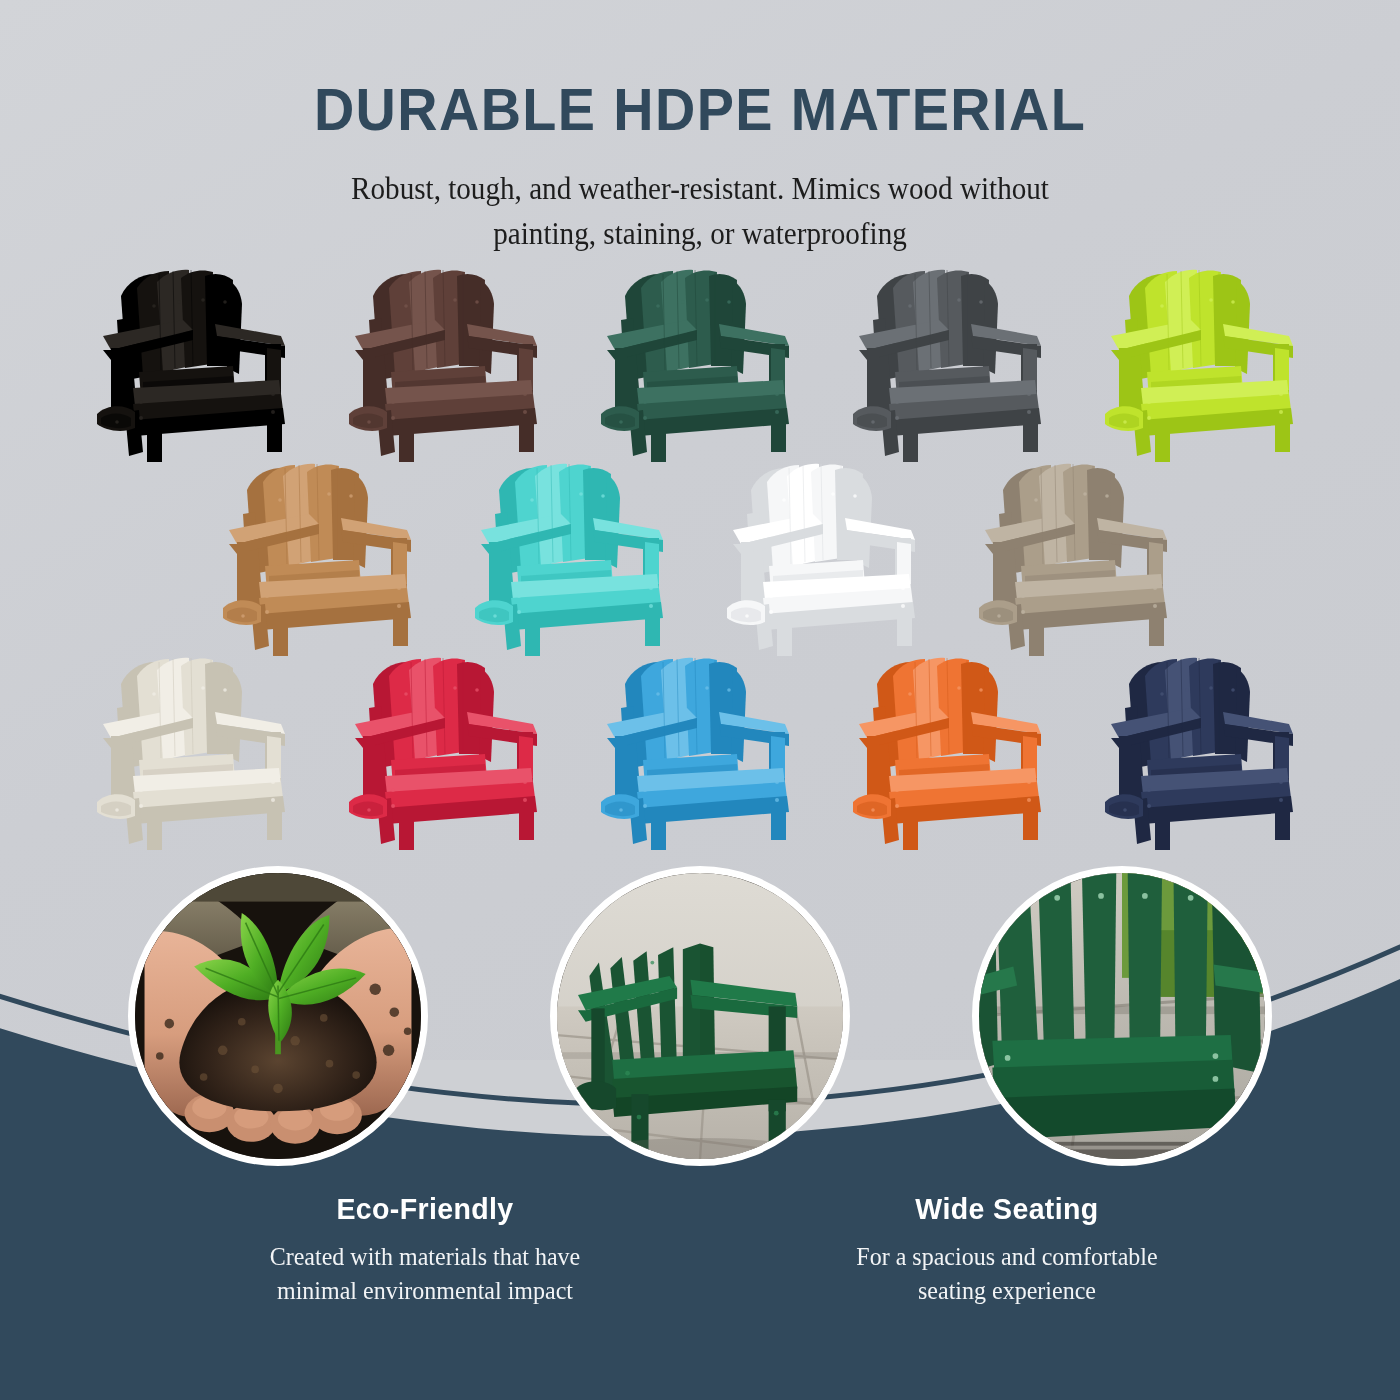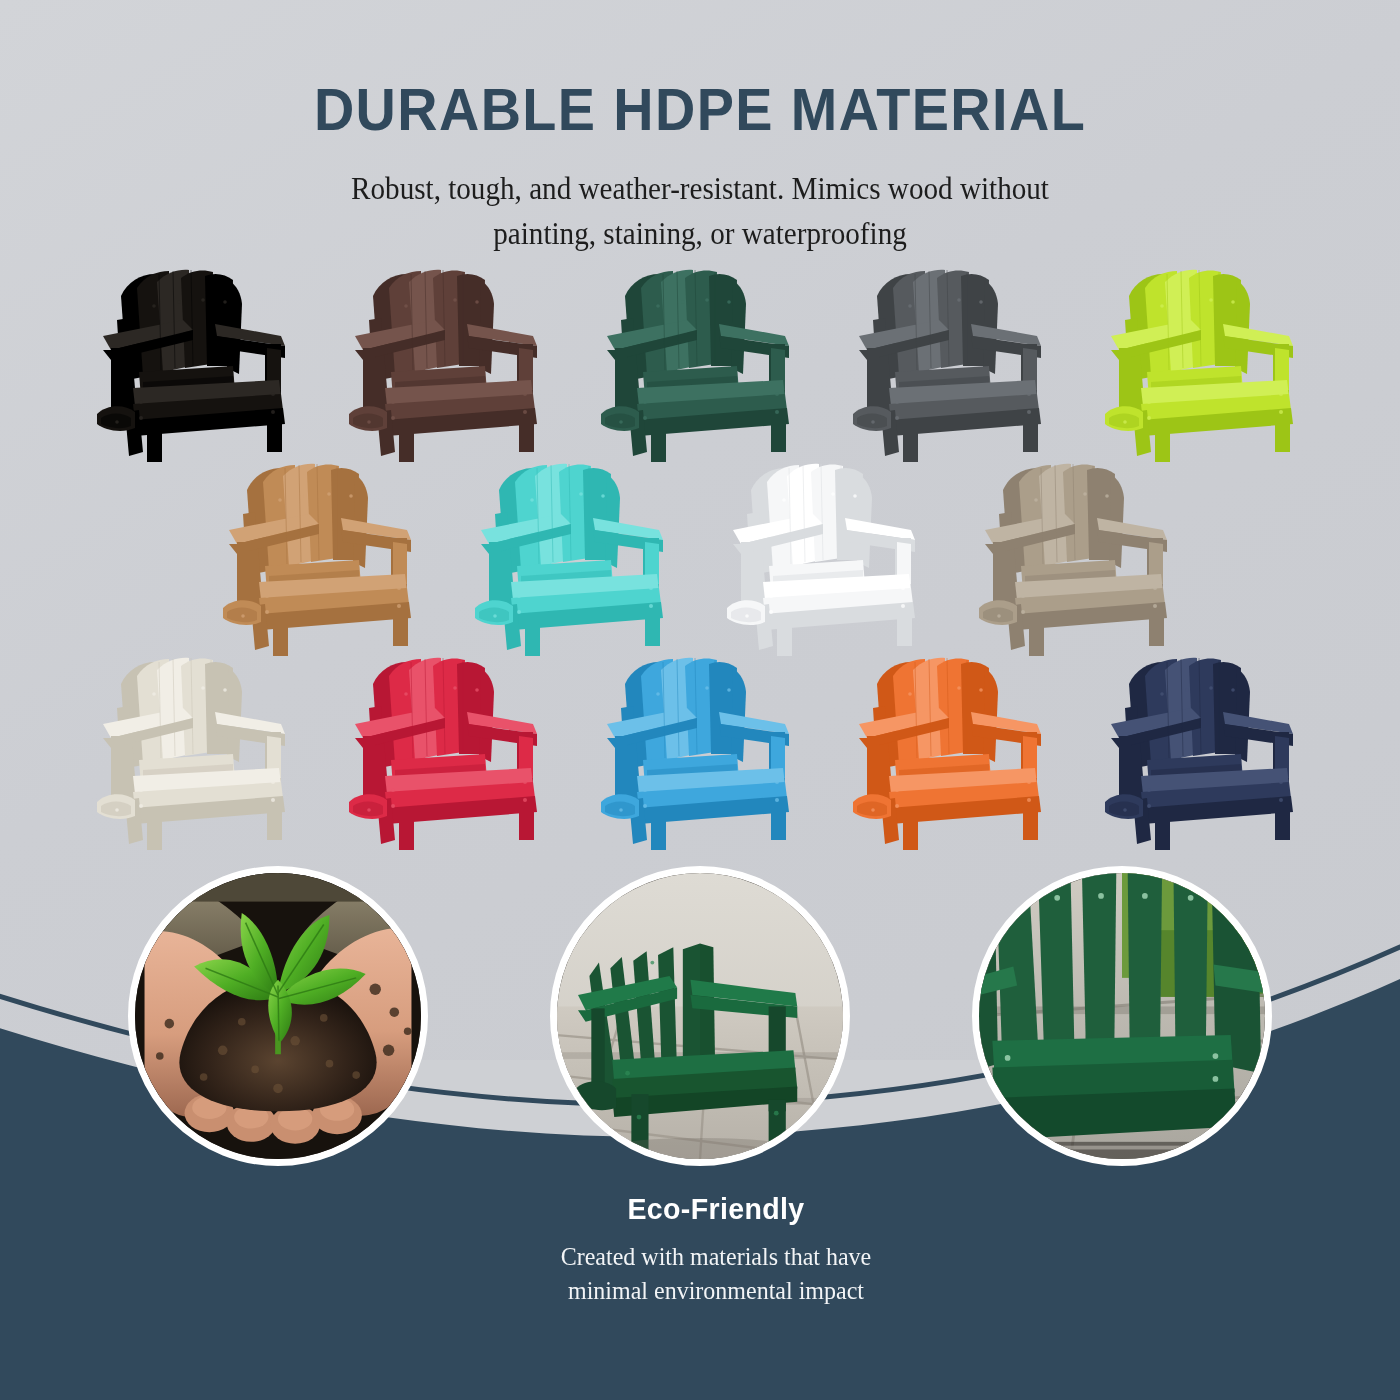--- a/index.html
+++ b/index.html
@@ -1157,17 +1157,24 @@
 
       <div class="cap wide">
         <div class="cap-title">Eco-Friendly</div>
         <div class="cap-desc">
           <div>Created with materials that have</div>
           <div>minimal environmental impact</div>
         </div>
       </div>
 
 
+      <div class="cap wide">
+        <div class="cap-title">Wide Seating</div>
+        <div class="cap-desc">
+          <div>For a spacious and comfortable</div>
+          <div>seating experience</div>
+        </div>
+      </div>
 
     </div>
   </div>
 
 </div>
 
 </body></html>

